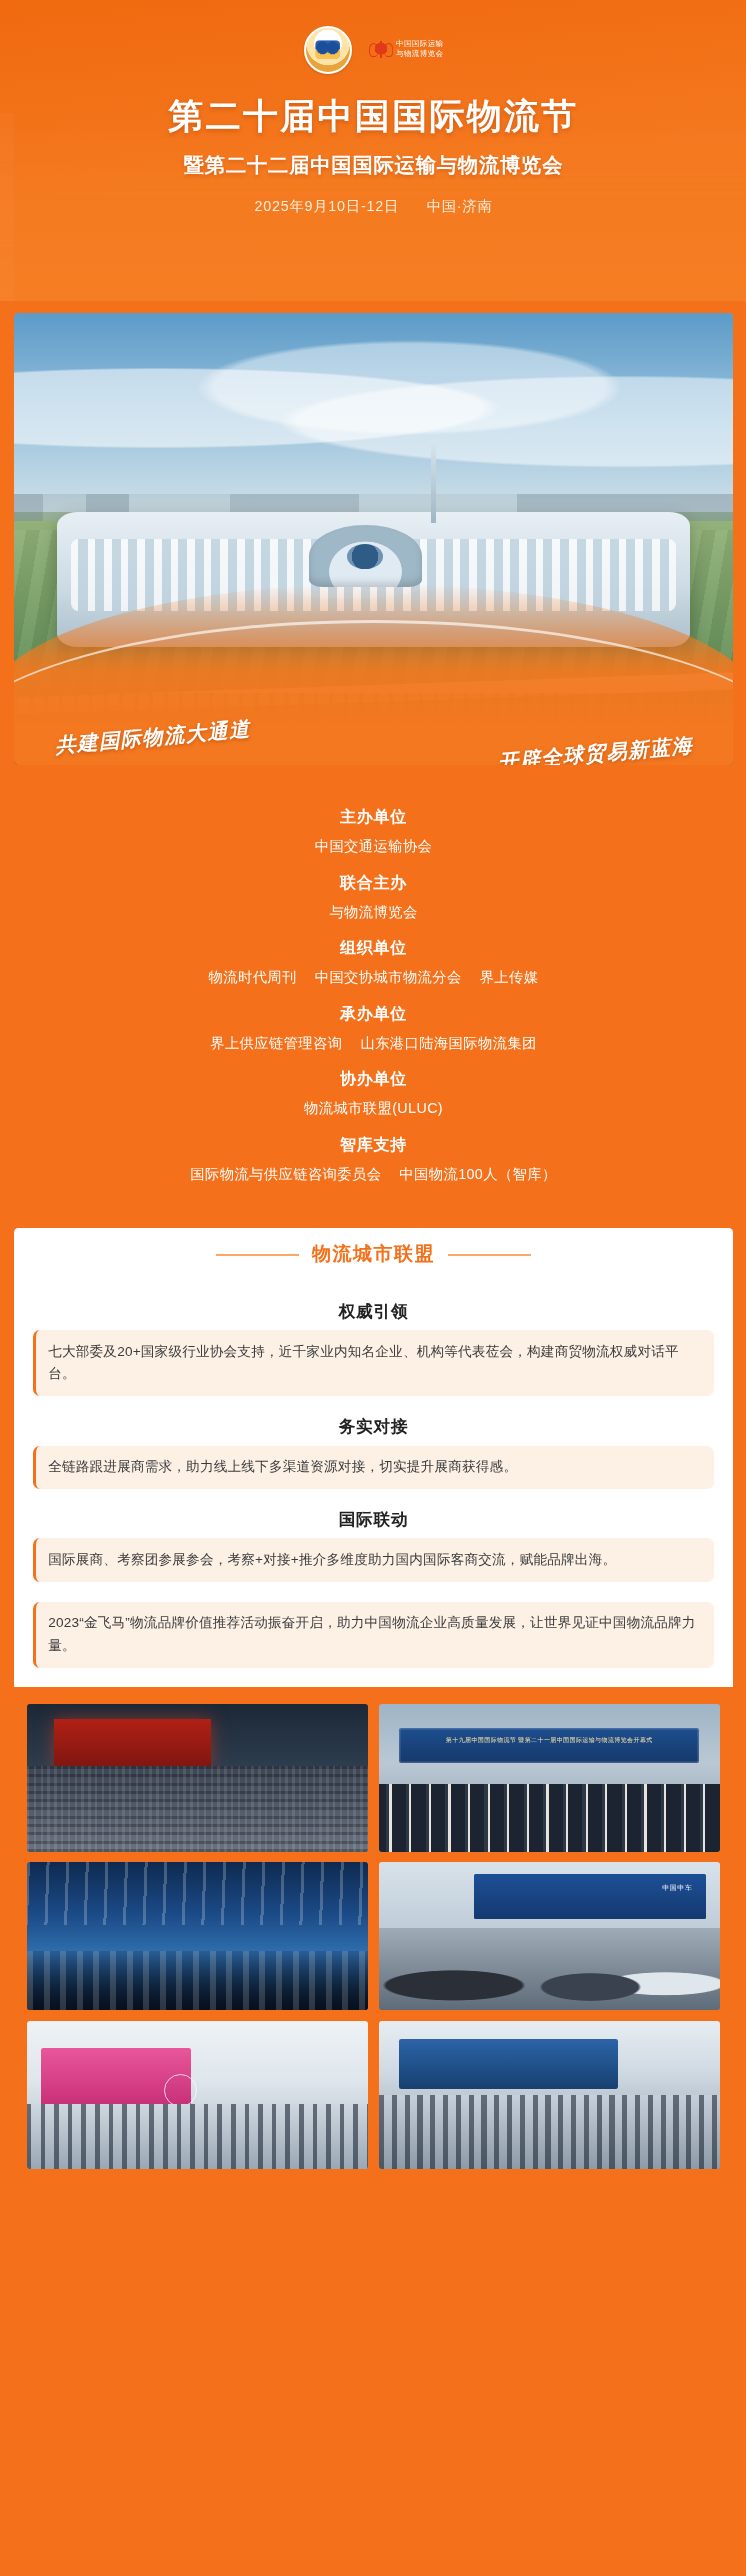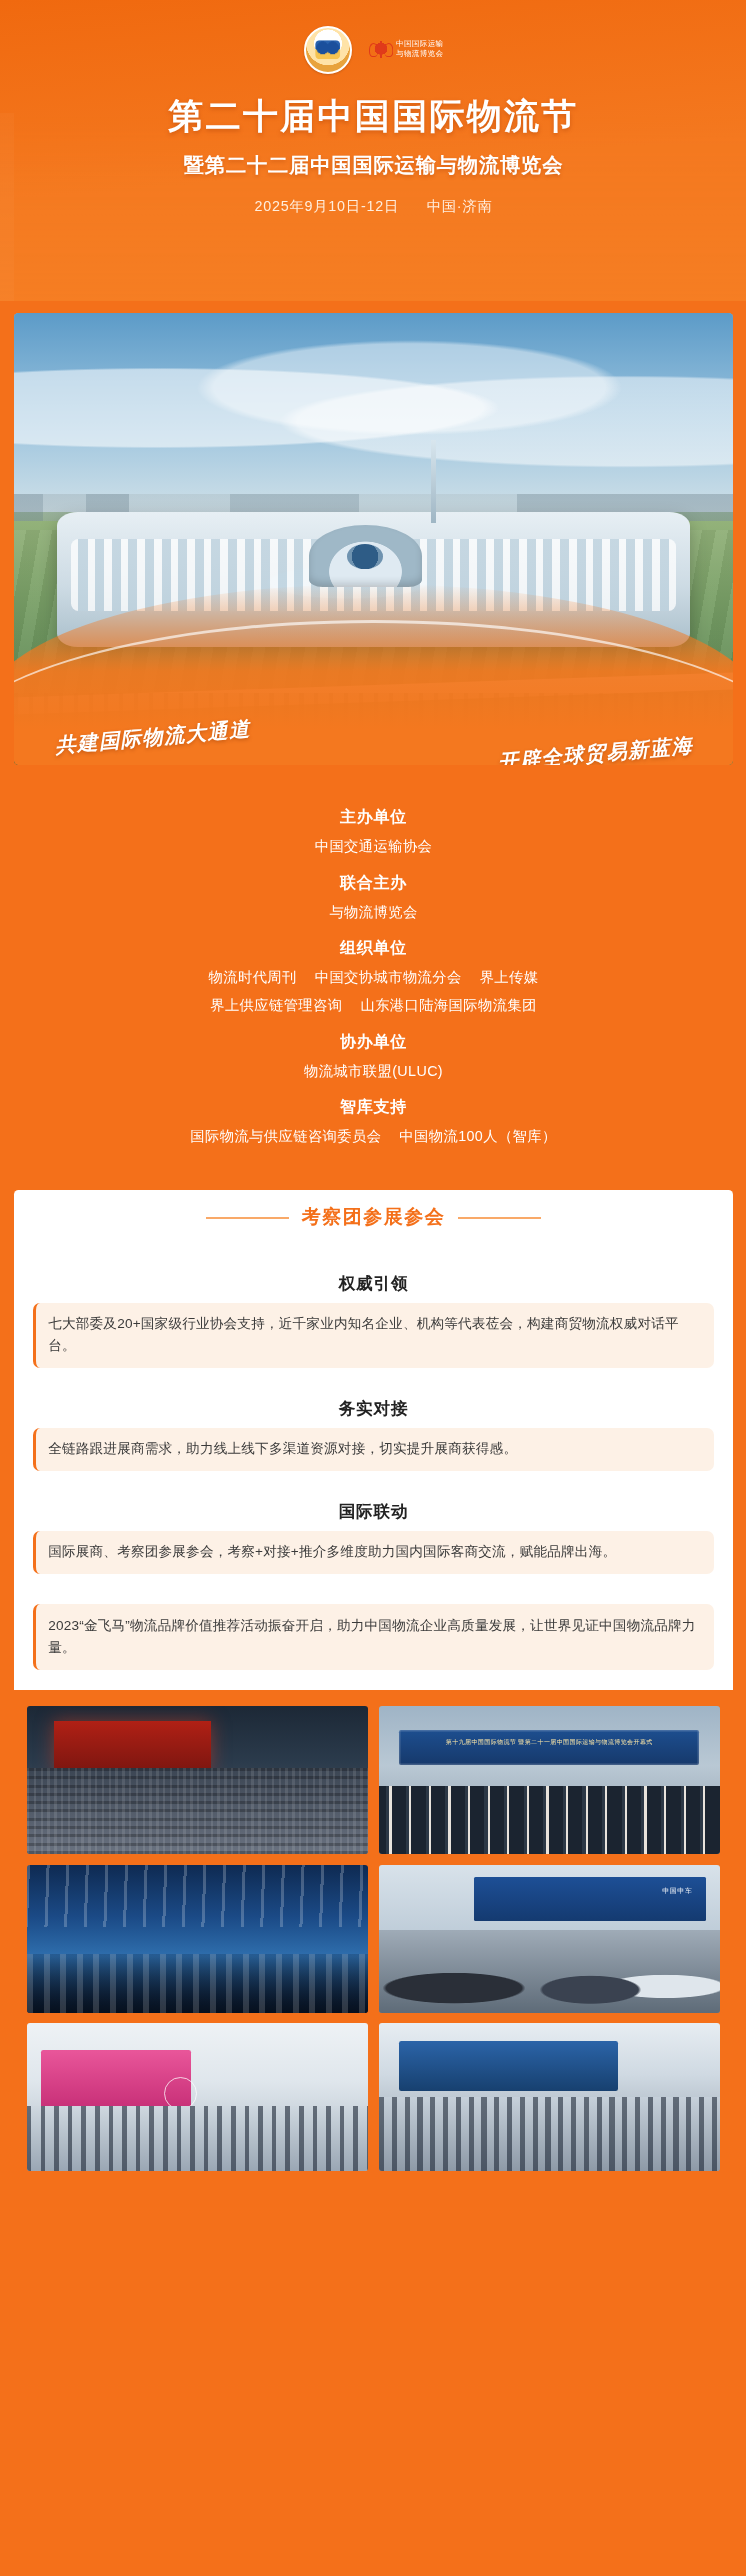--- a/index.html
+++ b/index.html
@@ -228,21 +228,21 @@
   }
   .section-head .bar-title::before,
   .section-head .bar-title::after {
     content:""; position:absolute; top: 50%; width: 83px; height: 2.3px;
     background: #f9a968;
   }
   .section-head .bar-title::before { left: -96px; }
   .section-head .bar-title::after  { right: -96px; }
 
   .card-body { background:#ffffff; padding: 3px 19.6px 19.6px 19.6px; }
-  .item { margin-top: 30px; }
+  .item { margin-top: 20px; }
   .item-title {
     text-align: center; font-size: 16.6px; font-weight: bold; color: #222;
     letter-spacing: 0.8px; margin-bottom: 7.5px;
   }
   .item-text {
     background: #fdf1e6;
     border-left: 3.8px solid #f4701a;
     padding: 10.5px 12px;
     font-size: 13.6px; line-height: 1.65; color: #3a3a3a;
     letter-spacing: 0.2px;
@@ -415,40 +415,41 @@
       <span>与物流博览会</span>
     </div>
 
     <div class="org-role">组织单位</div>
     <div class="org-names">
       <span>物流时代周刊</span><span class="sp"></span>
       <span>中国交协城市物流分会</span><span class="sp"></span>
       <span>界上传媒</span>
     </div>
 
+    <div class="org-role">承办单位</div>
     <div class="org-names">
       <span>界上供应链管理咨询</span><span class="sp"></span>
       <span>山东港口陆海国际物流集团</span>
     </div>
 
     <div class="org-role">协办单位</div>
     <div class="org-names">
       <span>物流城市联盟(ULUC)</span>
     </div>
 
     <div class="org-role">智库支持</div>
     <div class="org-names">
       <span>国际物流与供应链咨询委员会</span><span class="sp"></span>
       <span>中国物流100人（智库）</span>
     </div>
   </div>
 
   <div class="section-wrap">
     <div class="section-head">
-      <span class="bar-title">考察团参展参会</span>
+      <span class="bar-title">物流城市联盟</span>
     </div>
     <div class="card-body">
 
       <div class="item">
         <div class="item-title">权威引领</div>
         <div class="item-text">七大部委及20+国家级行业协会支持，近千家业内知名企业、机构等代表莅会，构建商贸物流权威对话平台。</div>
       </div>
 
       <div class="item">
         <div class="item-title">务实对接</div>

